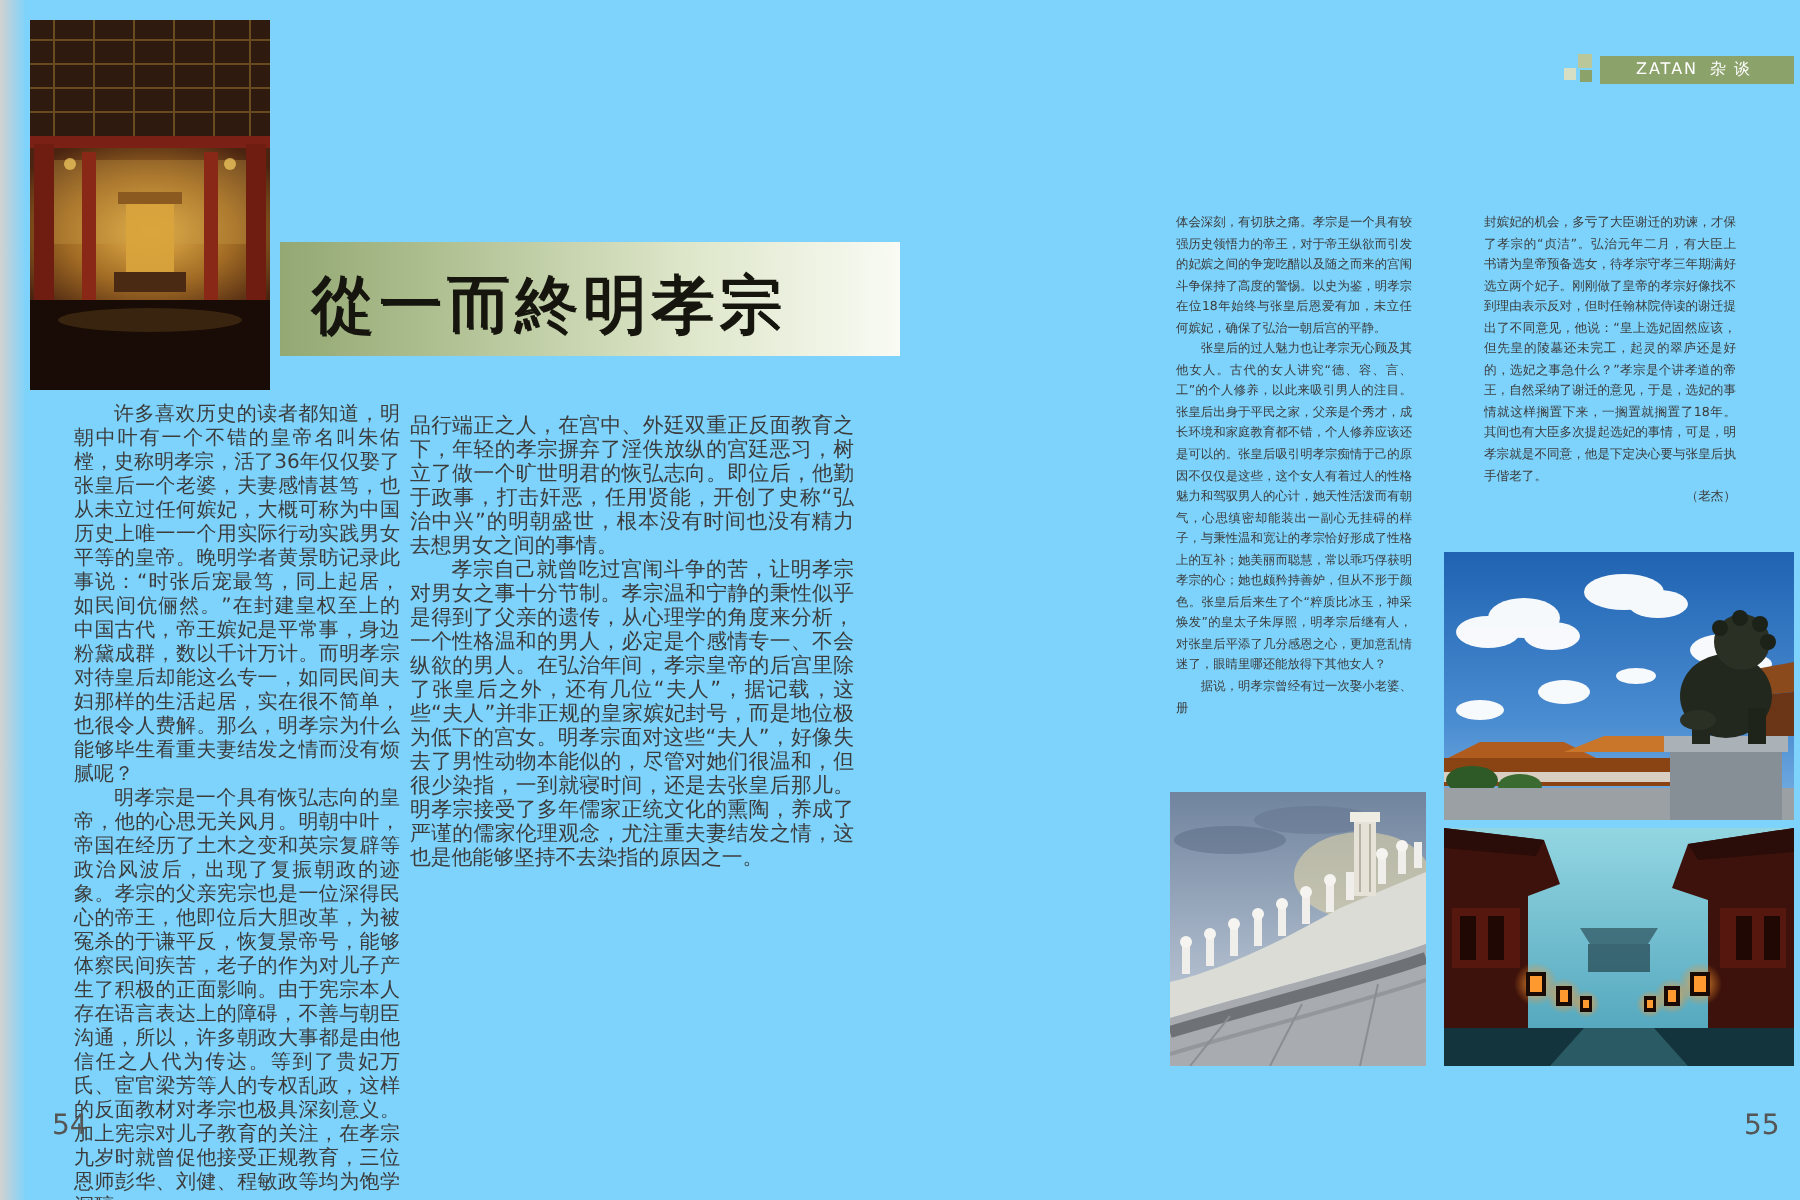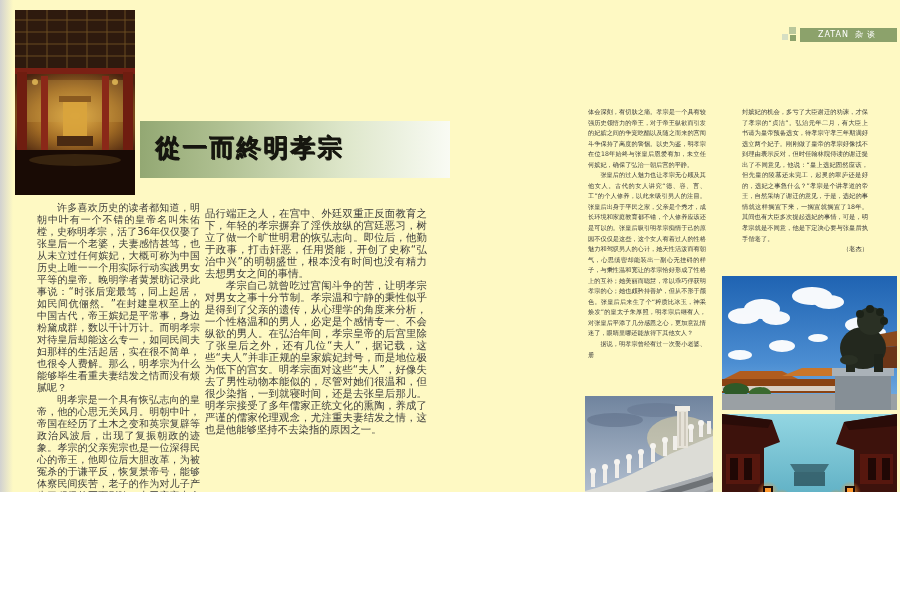--- a/index.html
+++ b/index.html
@@ -1,31 +1,31 @@
 <!DOCTYPE html>
 <html><head>
 <meta charset="utf-8">
 <style>
   html,body{margin:0;padding:0;background:#ffffff;}
-  .spread{position:relative;width:900px;height:492px;background:#fef9c3;overflow:hidden;
+  .spread{position:relative;width:900px;height:600px;background:#7dd3fc;overflow:hidden;
           font-family:"DejaVu Sans",sans-serif;}
   .edge-left{position:absolute;left:0;top:0;width:13px;height:600px;
              background:linear-gradient(to right,#d2d2d0,rgba(255,255,255,0));}
   
   .tag-bar{position:absolute;left:800px;top:28px;width:97px;height:14px;background:#8ca26b;
            color:#ffffff;font-size:8px;line-height:14px;text-align:center;letter-spacing:1px;}
   .tag-bar .cn{letter-spacing:4px;margin-left:6px;}
   .sq{position:absolute;}
   .sq1{left:789px;top:27px;width:7px;height:7px;background:#b9c79b;}
   .sq2{left:782px;top:34px;width:6px;height:6px;background:#d6dfc3;}
   .sq3{left:790px;top:35px;width:6px;height:6px;background:#8ca26b;}
   
   .banner{position:absolute;left:140px;top:121px;width:310px;height:57px;
           background:linear-gradient(to right,#93a873 0%,#aebf90 25%,#dde6c9 65%,#f9fbf4 100%);}
-  .banner .title{position:absolute;left:15px;top:10px;font-size:25px;font-weight:700;
+  .banner .title{position:absolute;left:15px;top:10px;font-size:32px;font-weight:400;
           color:#16160f;letter-spacing:2px;text-shadow:1px 1px 0 #16160f;}
   
   .col{position:absolute;text-align:justify;word-break:break-all;color:#3c3c3c;}
   .col p{margin:0;text-indent:2em;}
   .col p.cont{text-indent:0;}
   .col1{left:37px;top:202px;width:163px;font-size:10px;line-height:12px;}
   .col2{left:205px;top:207px;width:222px;font-size:10.4px;line-height:12px;}
   .col3{left:588px;top:107px;width:118px;font-size:6.2px;line-height:10.55px;}
   .col4{left:742px;top:107px;width:126px;font-size:6.3px;line-height:10.55px;}
   .byline{text-align:right;margin-top:0;}

